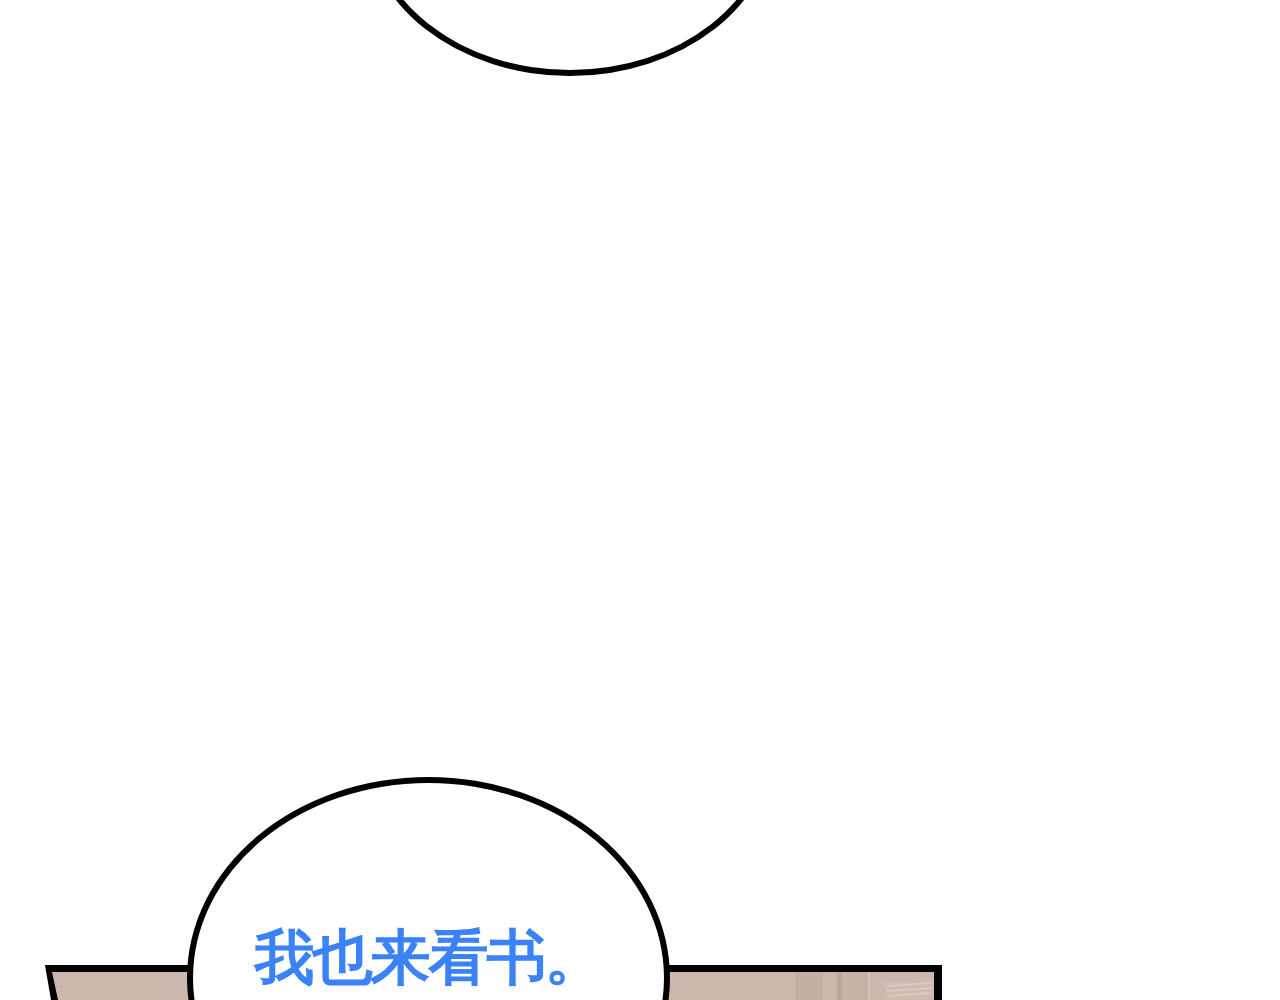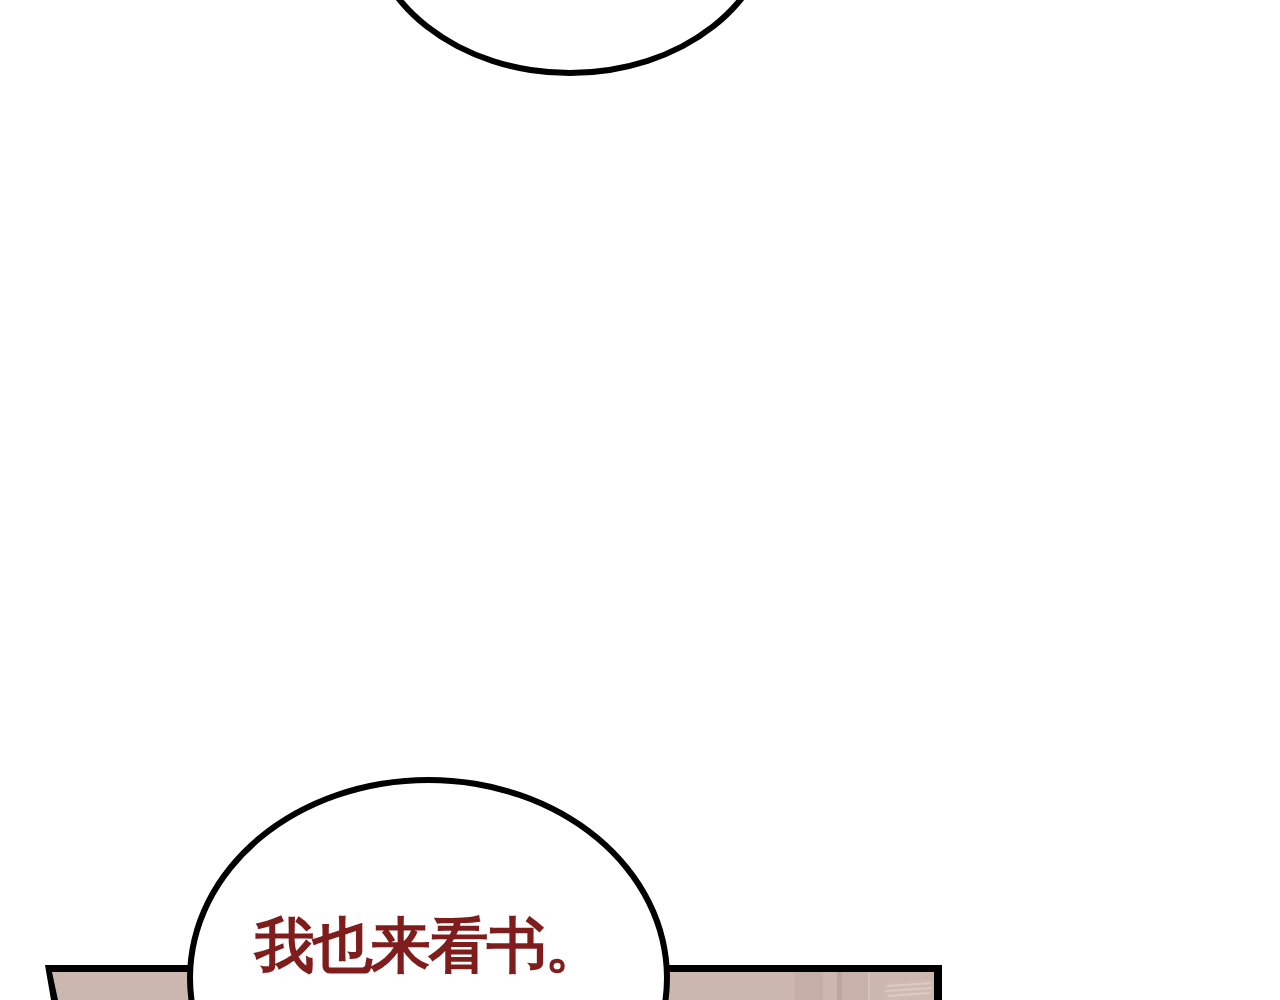--- a/index.html
+++ b/index.html
@@ -28,29 +28,29 @@
   .bubble-top {
     left: 365px; top: -246px;
     width: 410px; height: 322px;
   }
   .bubble-bottom {
     left: 187px; top: 777px;
     width: 483px; height: 402px;
   }
   .bubble-text {
     position: absolute;
-    left: 0; top: 130px;
+    left: 0; top: 142px;
     width: 100%;
     text-align: center;
     white-space: nowrap;
     font-size: 60px;
     line-height: 1.08;
     font-weight: 700;
     letter-spacing: -2px;
-    color: #7f1d1d;
+    color: #3b82f6;
     font-family: "DejaVu Sans", sans-serif;
   }
 </style>
 </head>
 <body>
 
 <div class="canvas">
 
   <svg class="panel-art" viewBox="0 0 1280 1000" xmlns="http://www.w3.org/2000/svg" aria-hidden="true">
 

